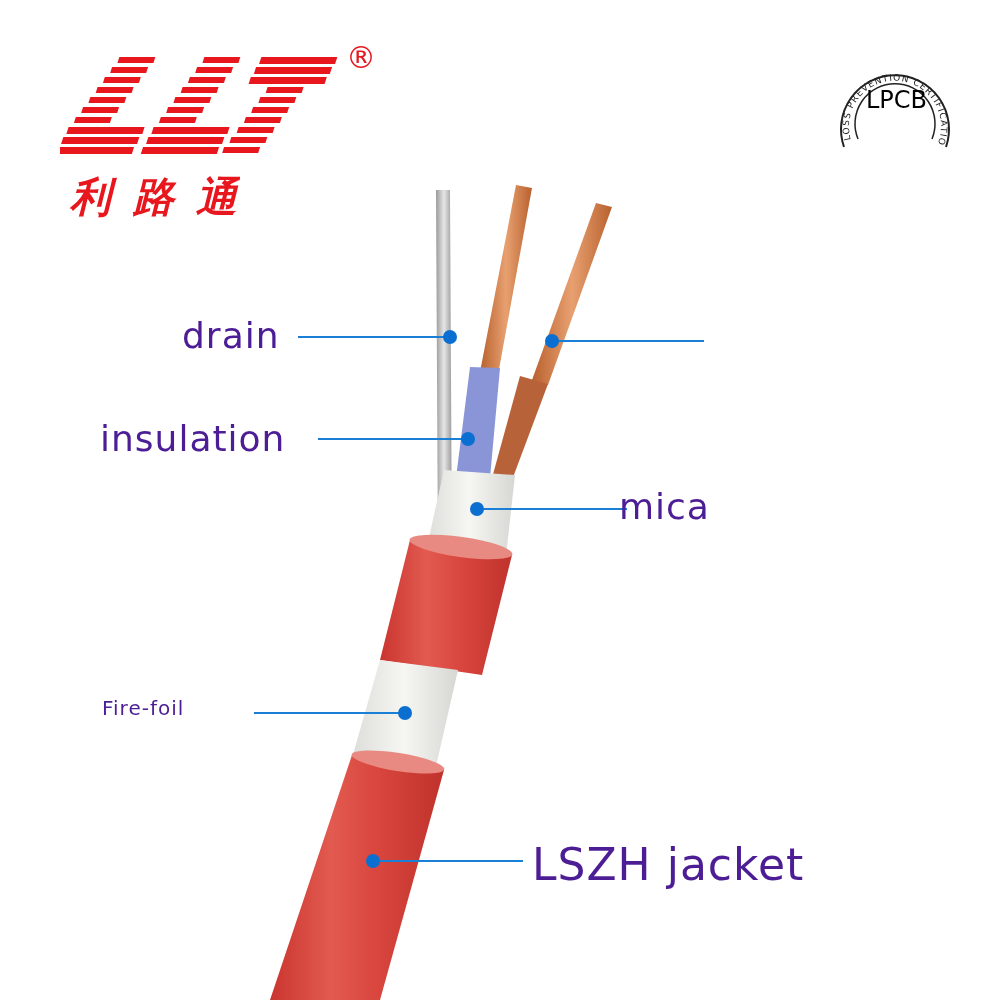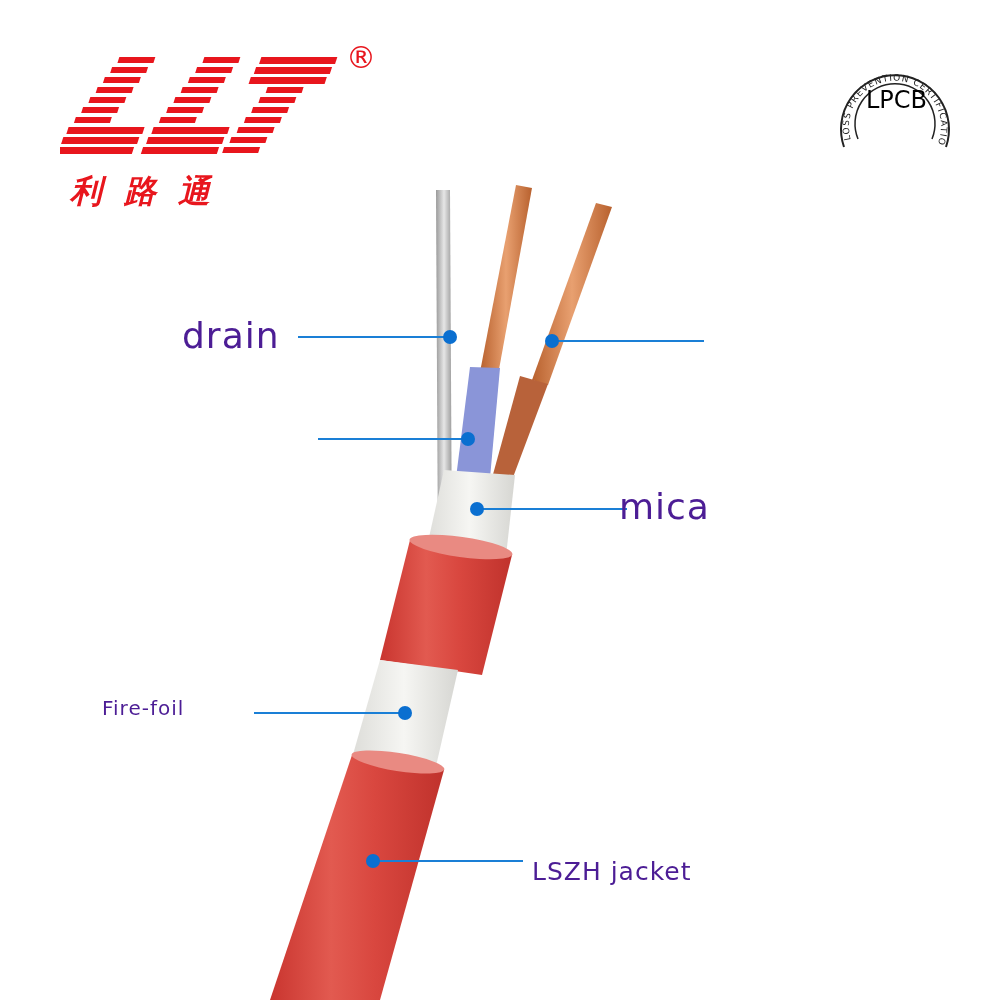--- a/index.html
+++ b/index.html
@@ -1,19 +1,19 @@
 <!DOCTYPE html>
 <html><head>
   <meta charset="utf-8">
   <style>
     html, body { margin: 0; padding: 0; background: #ffffff; }
     body { width: 1000px; height: 1000px; position: relative; overflow: hidden; font-family: "DejaVu Sans", sans-serif; }
     .canvas { position: absolute; left: 0; top: 0; width: 1000px; height: 1000px; }
     .label { position: absolute; color: #4c1d95; font-family: "DejaVu Sans", sans-serif; letter-spacing: 1px; white-space: nowrap; line-height: 1; }
-    .brand-cn { position: absolute; color: #e8161d; font-family: "DejaVu Sans", sans-serif; font-weight: bold; font-style: italic; font-size: 32px; letter-spacing: 22px; white-space: nowrap; }
+    .brand-cn { position: absolute; color: #e8161d; font-family: "DejaVu Sans", sans-serif; font-weight: bold; font-style: italic; font-size: 41px; letter-spacing: 22px; white-space: nowrap; }
     .reg { position: absolute; color: #e8161d; font-family: "DejaVu Sans", sans-serif; font-size: 30px; }
     .lpcb-text { position: absolute; font-family: "DejaVu Sans", sans-serif; font-size: 24px; color: #000000; letter-spacing: 0px; }
   </style>
 </head>
 <body>
 
 <div class="canvas">
 
   <svg style="position:absolute;left:60px;top:55px;" width="280" height="110" viewBox="0 0 280 110">
     <g fill="#e8161d">
@@ -132,16 +132,17 @@
       <circle cx="450" cy="337" r="7"></circle>
       <circle cx="552" cy="341" r="7"></circle>
       <circle cx="468" cy="439" r="7"></circle>
       <circle cx="477" cy="509" r="7"></circle>
       <circle cx="405" cy="713" r="7"></circle>
       <circle cx="373" cy="861" r="7"></circle>
     </g>
   </svg>
 
   <span class="label" style="left:182px;top:318px;font-size:36px;">drain</span>
+  <span class="label" style="left:100px;top:421px;font-size:36px;">insulation</span>
   <span class="label" style="left:619px;top:489px;font-size:36px;">mica</span>
   <span class="label" style="left:102px;top:698px;font-size:20px;">Fire-foil</span>
-  <span class="label" style="left:532px;top:843px;font-size:25px;margin-top:16px;">LSZH jacket</span>
+  <span class="label" style="left:532px;top:843px;font-size:44px;">LSZH jacket</span>
 </div>
 
 </body></html>

